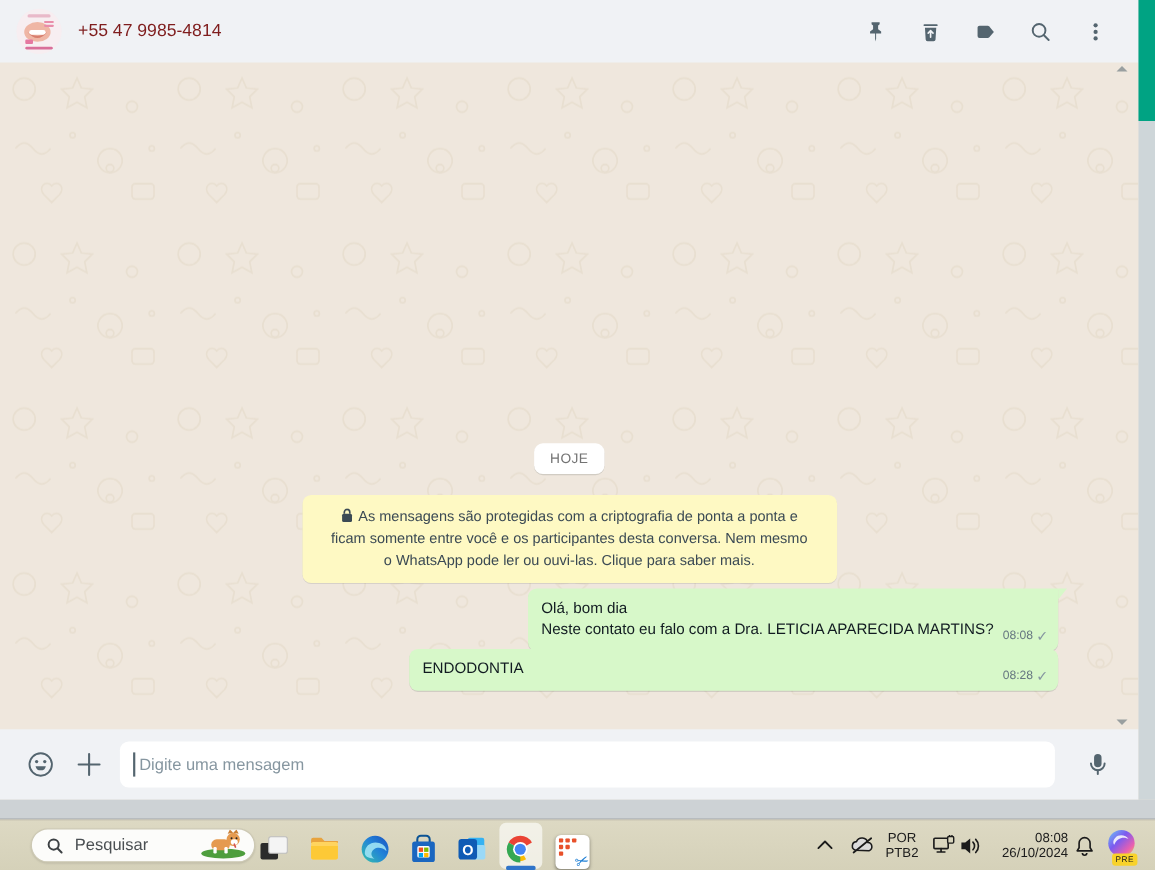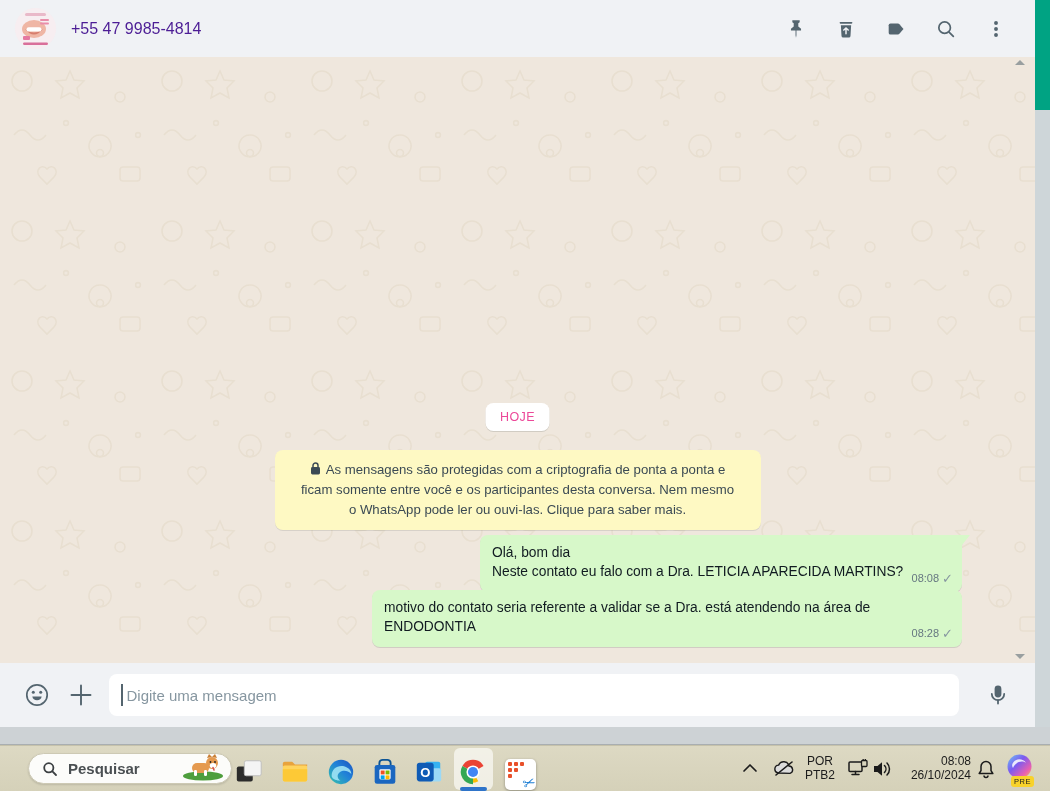--- a/index.html
+++ b/index.html
@@ -7,35 +7,35 @@
   .app {
     position:relative; width:1050px; height:791px; overflow:hidden;
     font-family:"Liberation Sans", sans-serif; background:#efe7dd;
   }
   
   .header {
     position:absolute; left:0; top:0; width:1035px; height:57px;
     background:#f0f2f5; display:flex; align-items:center; padding:0 28px 0 15px;
   }
   .avatar { width:41px; height:41px; border-radius:50%; overflow:hidden; flex:0 0 auto; background:#f6edf0; cursor:pointer; }
-  .contact-title { margin-left:15px; font-size:16px; color:#4c1d95; cursor:pointer; }
+  .contact-title { margin-left:15px; font-size:16px; color:#7f1d1d; cursor:pointer; }
   .hdr-actions { margin-left:auto; display:flex; align-items:center; gap:28px; }
   .hdr-btn { width:22px; height:22px; display:flex; align-items:center; justify-content:center; cursor:pointer; }
   .hdr-btn svg { width:22px; height:22px; }
   
   .chat {
     position:absolute; left:0; top:57px; width:1035px; height:606px;
     background:#efe7dd; overflow:hidden;
   }
   .doodle-layer { position:absolute; inset:0; }
   .scroll-arrow { position:absolute; right:8px; width:14px; height:8px; opacity:.75; cursor:pointer; }
   .scroll-arrow.up { top:2px; } .scroll-arrow.down { bottom:3px; }
   .date-pill {
     position:absolute; top:346px; left:50%; transform:translateX(-50%);
-    background:#ffffff; color:#ec4899; font-size:12.5px; letter-spacing:.4px;
+    background:#ffffff; color:#737373; font-size:12.5px; letter-spacing:.4px;
     padding:7px 15px; border-radius:8px; box-shadow:0 1px .5px rgba(11,20,26,.13);
   }
   .e2e-banner {
     position:absolute; top:393px; left:50%; transform:translateX(-50%);
     width:486px; background:#fef9c3; border-radius:8px; padding:10px 24px;
     font-size:13.2px; line-height:20px; color:#3b4a54; text-align:center;
     box-shadow:0 1px .5px rgba(11,20,26,.10); cursor:pointer;
   }
   .lock-icon { display:inline-block; vertical-align:-1px; margin-right:5px; }
   .msg {
@@ -80,21 +80,21 @@
   .taskbar {
     position:absolute; left:0; top:745px; width:1050px; height:46px;
     background:linear-gradient(180deg,#ddd9c3,#d5d1b9); border-top:1px solid #c6c2ab;
   }
   .tb-search {
     position:absolute; left:28px; top:7px; width:204px; height:31px;
     background:#fcfcfa; border:1px solid #cdc9b4; border-radius:16px;
     display:flex; align-items:center; padding-left:13px; cursor:pointer;
     box-shadow:0 1px 2px rgba(0,0,0,.12);
   }
-  .tb-search-label { margin-left:10px; font-size:15px; color:#4a4f52;font-weight:bold; }
+  .tb-search-label { margin-left:10px; font-size:15px; color:#4a4f52; }
   .tb-search-art { position:absolute; right:5px; bottom:2px; }
   .tb-icon { position:absolute; top:11px; width:30px; height:30px; cursor:pointer; }
   .chrome-active {
     position:absolute; left:454px; top:2px; width:39px; height:42px;
     background:rgba(252,252,249,.68); border-radius:6px; cursor:pointer;
   }
   .chrome-underline {
     position:absolute; left:460px; top:41px; width:27px; height:3.5px;
     border-radius:2px; background:#2f74c9;
   }
@@ -211,21 +211,20 @@
     <div class="msg msg-1">
       <span class="line">Olá, bom dia</span>
       <span class="line">Neste contato eu falo com a Dra. LETICIA APARECIDA MARTINS?</span>
       <span class="msg-meta">
         <span>08:08</span>
         <span class="tick">✓</span>
       </span>
     </div>
 
     <div class="msg msg-2">
-      <span class="line">motivo do contato seria referente a validar se a Dra. está atendendo na área de</span>
       <span class="line">ENDODONTIA</span>
       <span class="msg-meta">
         <span>08:28</span>
         <span class="tick">✓</span>
       </span>
     </div>
   </div>
 
   <div class="composer">
     <svg class="comp-btn" viewBox="0 0 26 26">

